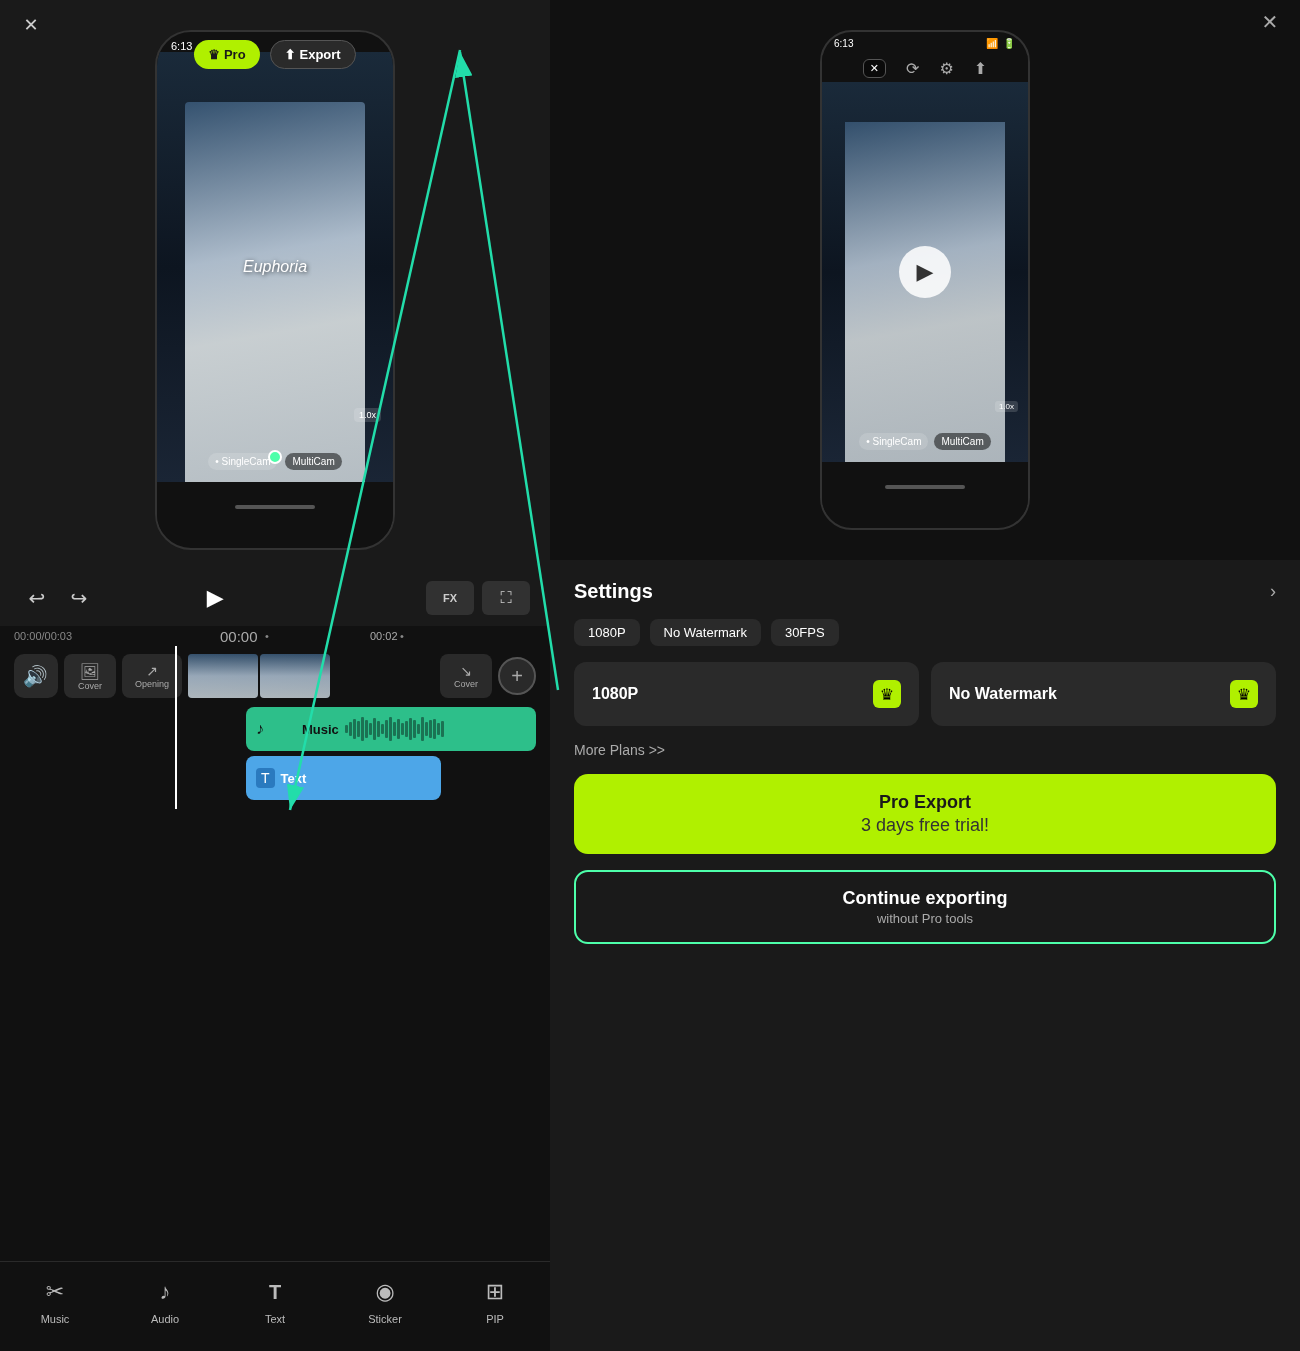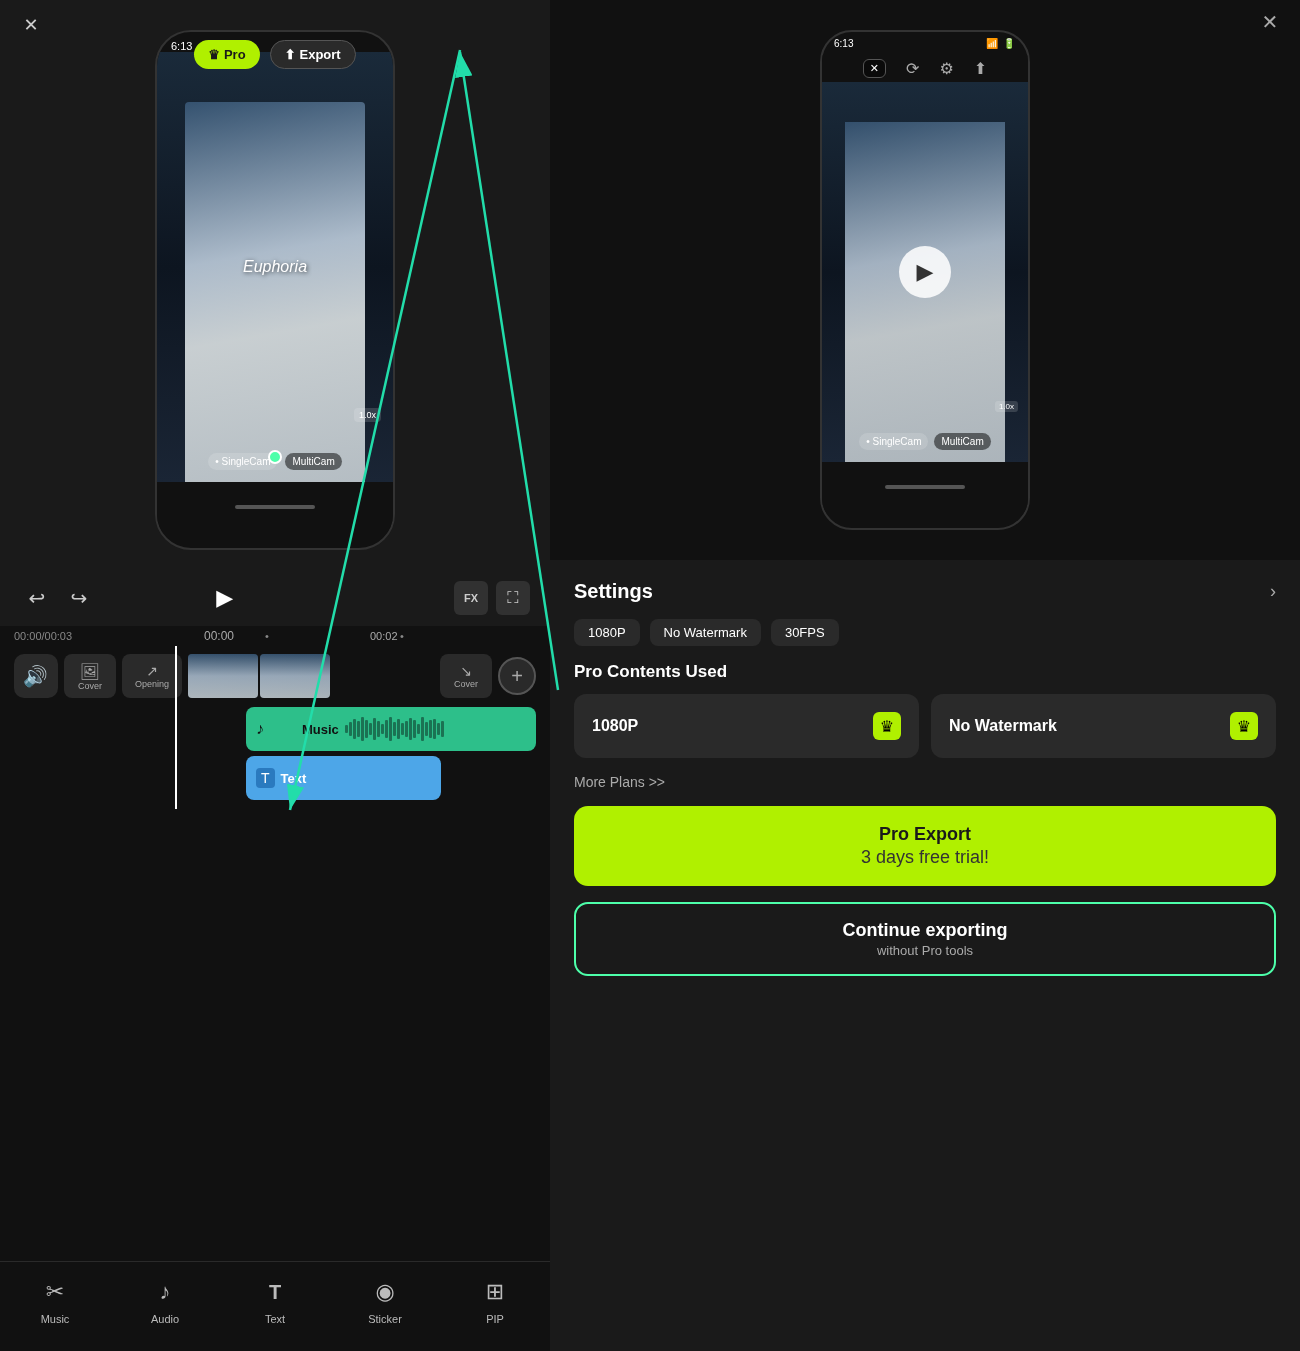--- a/index.html
+++ b/index.html
@@ -210,21 +210,21 @@
       margin: 0 auto;
     }
 
     .ctrl-right {
       margin-left: auto;
       display: flex;
       gap: 8px;
     }
 
     .ctrl-icon-btn {
-      width: 34px; height: 34px;
+      width: 48px; height: 34px;
       background: rgba(255,255,255,0.1);
       border: none;
       border-radius: 6px;
       color: #ccc;
       font-size: 16px;
       cursor: pointer;
       display: flex; align-items: center; justify-content: center;
     }
 
     
@@ -239,22 +239,22 @@
       display: flex;
       align-items: center;
       padding: 4px 14px;
       font-size: 11px;
       color: #888;
       gap: 0;
       position: relative;
     }
     .ruler-mid {
       position: absolute;
-      left: 204px;
-      font-size: 12px;
+      left: 220px;
+      font-size: 15px;
       color: #aaa;
     }
     .ruler-end {
       position: absolute;
       left: 370px;
       font-size: 11px;
       color: #aaa;
     }
 
     .timeline-tracks {
@@ -913,21 +913,20 @@
       <span class="settings-arrow">›</span>
     </div>
 
     <div class="settings-tags">
       <button class="settings-tag">1080P</button>
       <button class="settings-tag">No Watermark</button>
       <button class="settings-tag">30FPS</button>
     </div>
 
     <div class="pro-contents-section">
-      <div class="section-title">Pro Contents Used</div>
       <div class="pro-content-grid">
         <div class="pro-content-card">
           <span class="pro-card-label">1080P</span>
           <div class="crown-icon">♛</div>
         </div>
         <div class="pro-content-card">
           <span class="pro-card-label">No Watermark</span>
           <div class="crown-icon">♛</div>
         </div>
       </div>

